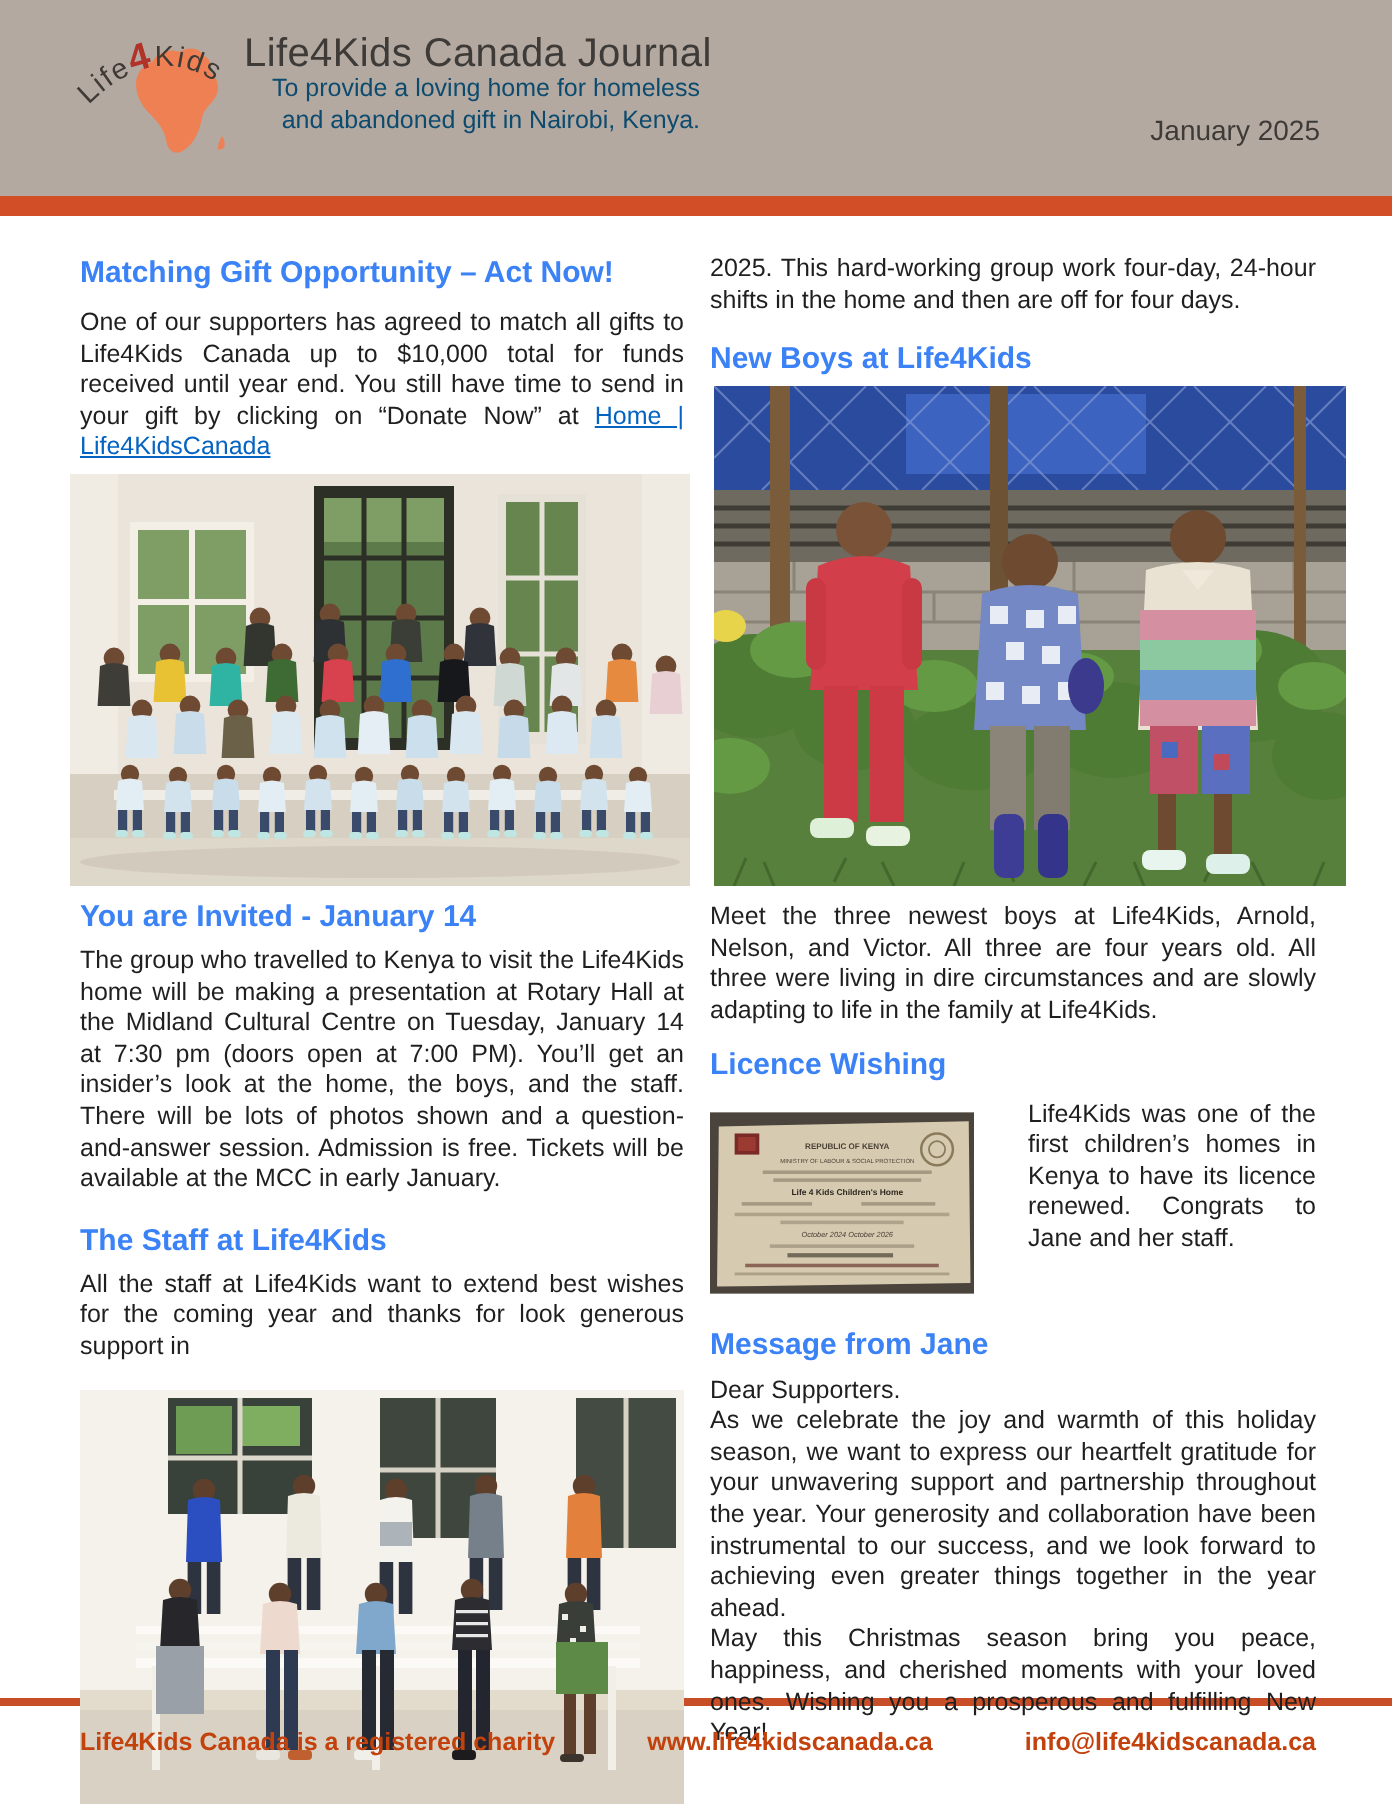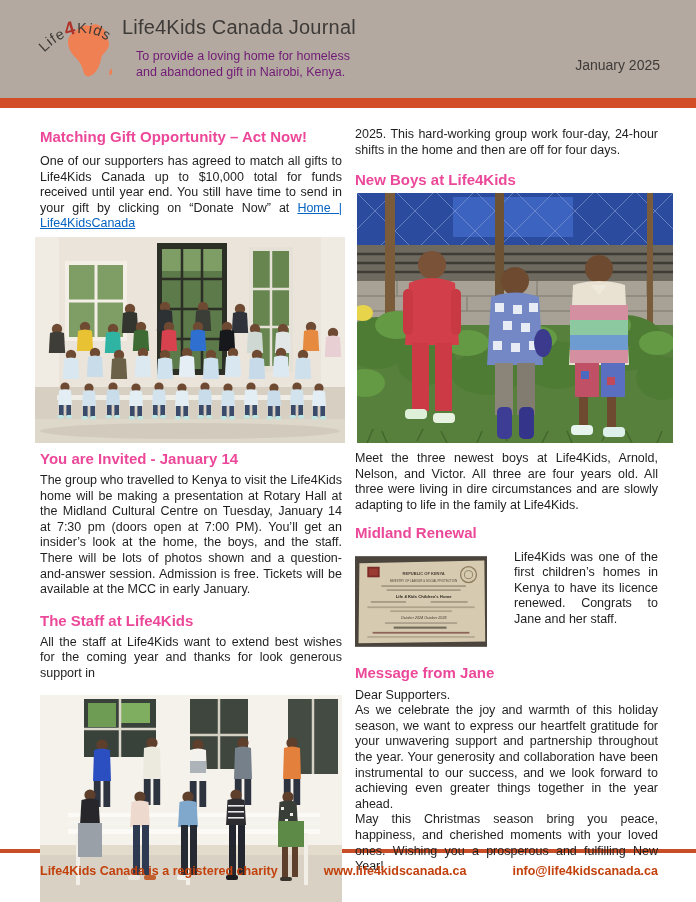--- a/index.html
+++ b/index.html
@@ -1,29 +1,29 @@
 <!DOCTYPE html>
 <html><head>
 <meta charset="utf-8">
 <style>
   html,body{margin:0;padding:0;background:#fff;}
   .page{position:relative;width:696px;height:902px;background:#ffffff;overflow:hidden;
         font-family:"Liberation Sans",sans-serif;color:#212121;}
   
   .masthead{position:absolute;top:0;left:0;width:696px;height:98px;background:#b3a9a1;}
   .m-title{position:absolute;left:122px;top:16px;font-size:20px;color:#3d3a37;letter-spacing:.2px;white-space:nowrap;}
-  .m-tag{position:absolute;left:136px;top:48px;font-size:12.5px;line-height:16px;color:#701a75;}
+  .m-tag{position:absolute;left:136px;top:36px;font-size:12.5px;line-height:16px;color:#0c4a6e;text-align:right;}
   .m-date{position:absolute;right:36px;top:57px;font-size:14px;color:#3d3a37;}
   .rule-top{position:absolute;top:98px;left:0;width:696px;height:10px;background:#d14e27;}
   .rule-bottom{position:absolute;top:849px;left:0;width:696px;height:4px;background:#c84e27;z-index:1;}
   
   .col{position:absolute;top:127px;z-index:2;}
   .col-left{left:40px;width:302px;}
   .col-right{left:355px;width:303px;}
-  .sec{font-size:15px;font-weight:bold;color:#ec4899;margin:0 0 6px 0;line-height:18px;}
+  .sec{font-size:15px;font-weight:bold;color:#3b82f6;margin:0 0 6px 0;line-height:18px;}
   .body{font-size:12.5px;line-height:15.6px;margin:0;text-align:justify;color:#1f1f1f;}
   .link{color:#0563c1;text-decoration:underline;cursor:pointer;}
   .msg{}
   .photo{display:block;}
   #h-matching{margin:1px 0 8px 0;}
   #photo-group{margin:5px 0 7px -5px;}
   #h-invited{margin:0 0 5px 0;}
   #h-staff{margin:14px 0 5px 0;}
   #photo-staff{margin-top:13px;}
   #h-newboys{margin:13px 0 4px 0;}
@@ -335,21 +335,21 @@
       <rect x="224" y="178" width="8" height="8" fill="#4a6ac0"></rect>
         <rect x="250" y="184" width="8" height="8" fill="#c04a5a"></rect>
       <rect x="222" y="204" width="9" height="32" fill="#6e4a30"></rect>
       <rect x="250" y="204" width="9" height="32" fill="#6e4a30"></rect>
       <rect x="214" y="232" width="22" height="10" rx="4" fill="#e8f4ee"></rect>
       <rect x="246" y="234" width="22" height="10" rx="4" fill="#def0ea"></rect>
     </svg>
 
     <p class="body" id="p-meet">Meet the three newest boys at Life4Kids, Arnold, Nelson, and Victor. All three are four years old. All three were living in dire circumstances and are slowly adapting to life in the family at Life4Kids.</p>
 
-    <h2 class="sec" id="h-licence">Midland Renewal</h2>
+    <h2 class="sec" id="h-licence">Licence Wishing</h2>
 
     <div class="licence-row">
       <svg width="150" height="103" viewBox="0 0 150 103">
         <rect width="150" height="103" fill="#4a443c"></rect>
         <polygon points="5,8 147,5 148,97 4,99" fill="#d6cab0"></polygon>
         <polygon points="5,8 147,5 147,9 5,12" fill="#b8a océ88" opacity="0"></polygon>
         <rect x="14" y="12" width="14" height="12" fill="#7a2a28"></rect>
         <rect x="16" y="14" width="10" height="8" fill="#9a3a30"></rect>
         <circle cx="129" cy="21" r="9" fill="none" stroke="#8a7a5a" stroke-width="1.4"></circle>
         <circle cx="129" cy="21" r="4.6" fill="none" stroke="#8a7a5a" stroke-width="1"></circle>

